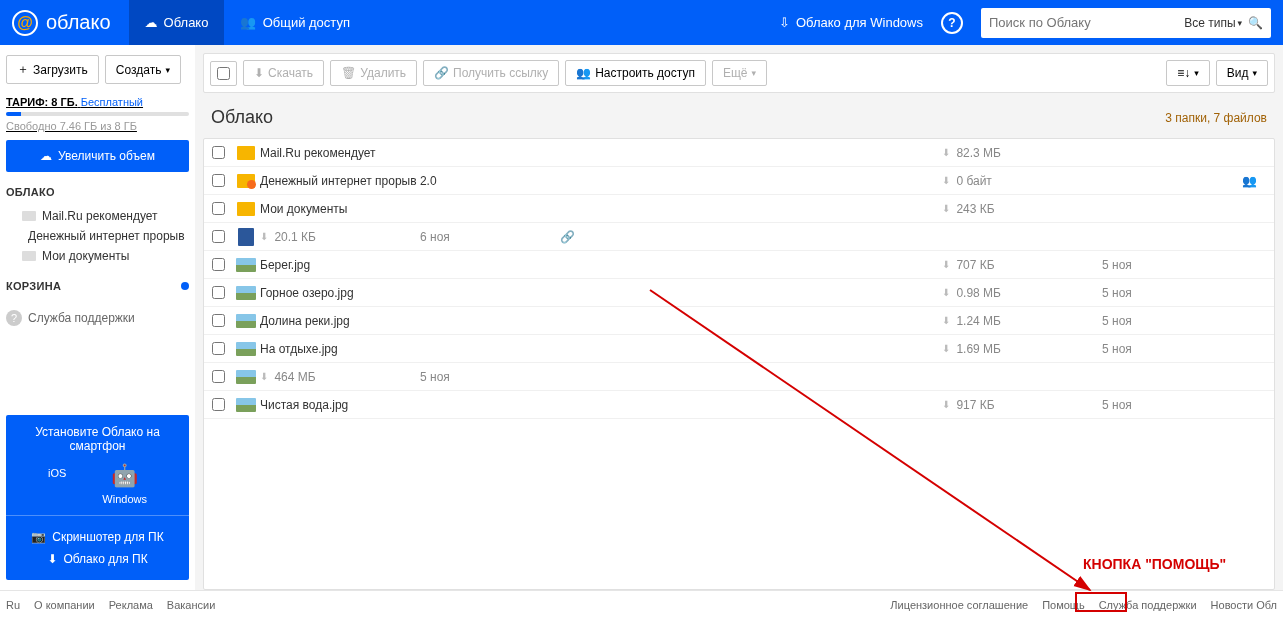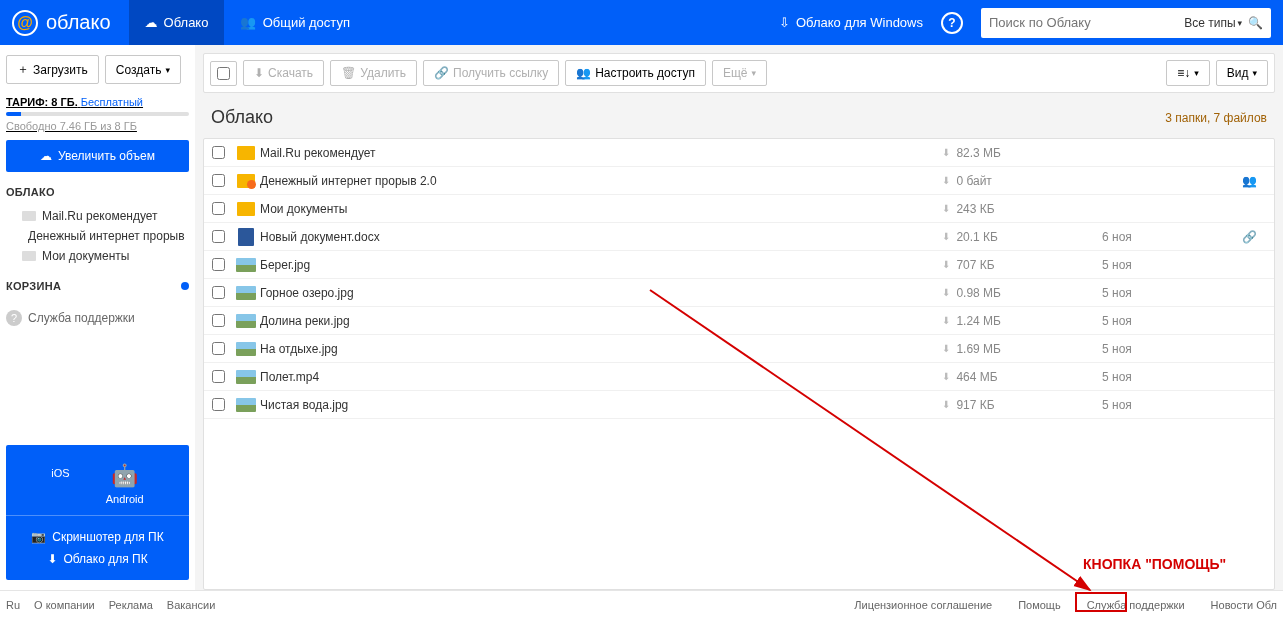--- a/index.html
+++ b/index.html
@@ -54,21 +54,21 @@
 .fcell-size { width:160px; color:#888; display:flex; align-items:center; gap:4px; }
 .fcell-date { width:140px; color:#888; }
 .fcell-extra { width:22px; color:#888; }
 .ic-folder { width:18px; height:14px; background:#f7b500; border-radius:1px; display:inline-block; position:relative; }
 .ic-folder.shared { background:#f7b500; }
 .ic-folder.shared::after { content:""; position:absolute; right:-1px; bottom:-1px; width:9px; height:9px; background:#f76b1c; border-radius:50%; }
 .ic-doc { width:16px; height:18px; background:#2b579a; border-radius:1px; display:inline-block; position:relative; }
 .ic-img { width:20px; height:14px; background:linear-gradient(180deg,#87c6e8 50%,#7aa05b 50%); border-radius:1px; display:inline-block; }
 .dl-arrow::before { content:"⬇"; font-size:10px; color:#bbb; margin-right:2px; }
 .footer { height:28px; border-top:1px solid #e5e5e5; display:flex; align-items:center; padding:0 6px; font-size:11px; color:#666; gap:14px; }
-.footer .fr-right { margin-left:auto; display:flex; gap:26px; align-items:center; }
+.footer .fr-right { margin-left:auto; display:flex; gap:14px; align-items:center; }
 .footer span { cursor:pointer; }
 .annot-box { position:absolute; border:2px solid #d40000; pointer-events:none; }
 .annot-text { position:absolute; color:#d40000; font-weight:bold; font-size:14px; pointer-events:none; }
 svg.arrow { position:absolute; pointer-events:none; }
 .chev::after { content:" ▾"; font-size:9px; }
 </style>
 </head>
 <body>
 
 <div class="topbar">
@@ -137,28 +137,29 @@
     </div>
     <div class="trash-row">
       <span class="sb-section-title" style="margin:0;">КОРЗИНА</span>
       <span class="dot-blue"></span>
     </div>
     <div class="support-row">
       <span class="circle-q">?</span>
       <span>Служба поддержки</span>
     </div>
     <div class="promo">
+      <div class="promo-title">Установите Облако на смартфон</div>
       <div class="promo-apps">
         <div class="promo-app">
             <span style="font-size:22px;"></span>
             <span>iOS</span>
           </div>
         <div class="promo-app">
             <span style="font-size:22px;">🤖</span>
-            <span>Android</span>
+            <span>Windows</span>
           </div>
       </div>
       <div class="promo-divider"></div>
       <div class="promo-link">
           <span>📷</span>
           <span>Скриншотер для ПК</span>
         </div>
       <div class="promo-link">
           <span>⬇</span>
           <span>Облако для ПК</span>
@@ -236,21 +237,20 @@
           <div class="fcell-date"></div>
           <div class="fcell-extra"></div>
         </div>
         <div class="frow">
           <div class="fcell-check">
             <input type="checkbox" style="">
           </div>
           <div class="fcell-icon">
             <span class="ic-doc"></span>
           </div>
-          <div class="fcell-name">Новый документ.docx</div>
           <div class="fcell-size dl-arrow">20.1 КБ</div>
           <div class="fcell-date">6 ноя</div>
           <div class="fcell-extra"><span style="color:#4caf50;">🔗</span></div>
         </div>
         <div class="frow">
           <div class="fcell-check">
             <input type="checkbox" style="">
           </div>
           <div class="fcell-icon">
             <span class="ic-img"></span>
@@ -296,21 +296,20 @@
           <div class="fcell-date">5 ноя</div>
           <div class="fcell-extra"></div>
         </div>
         <div class="frow">
           <div class="fcell-check">
             <input type="checkbox" style="">
           </div>
           <div class="fcell-icon">
             <span class="ic-img"></span>
           </div>
-          <div class="fcell-name">Полет.mp4</div>
           <div class="fcell-size dl-arrow">464 МБ</div>
           <div class="fcell-date">5 ноя</div>
           <div class="fcell-extra"></div>
         </div>
         <div class="frow">
           <div class="fcell-check">
             <input type="checkbox" style="">
           </div>
           <div class="fcell-icon">
             <span class="ic-img"></span>

